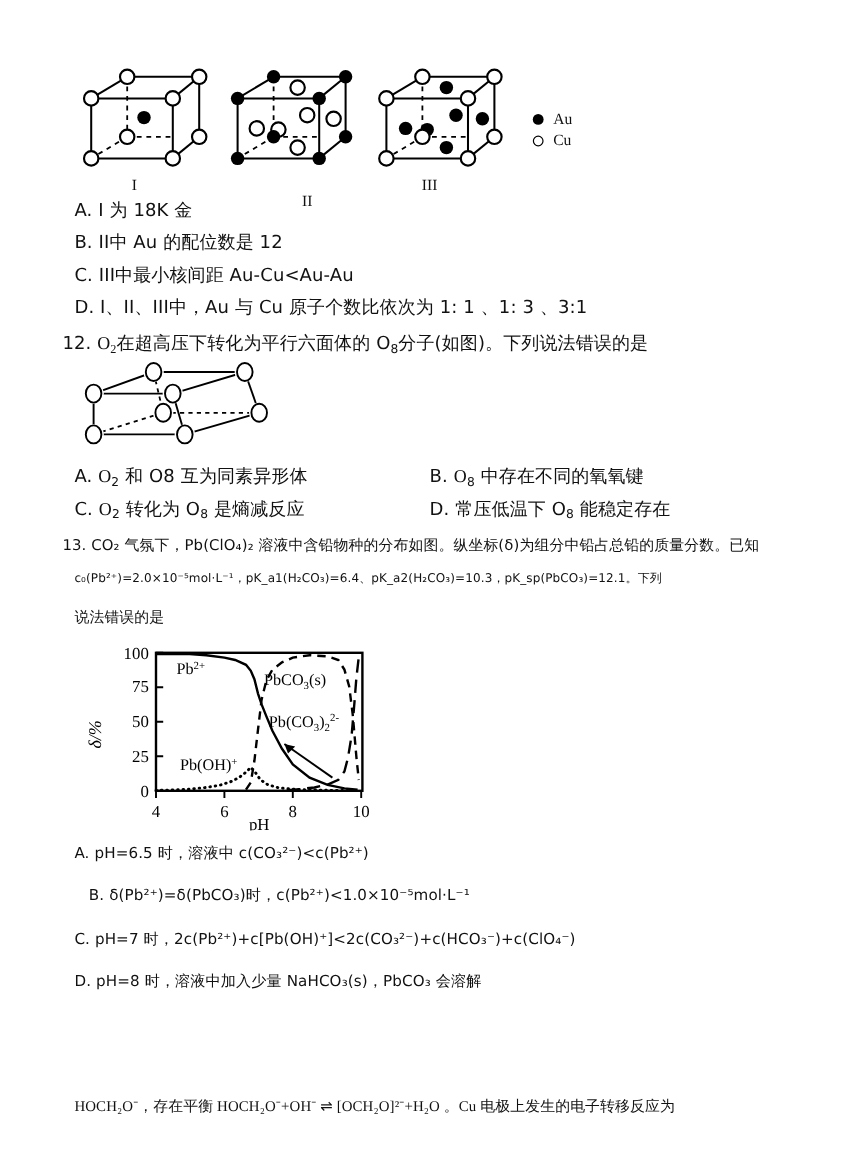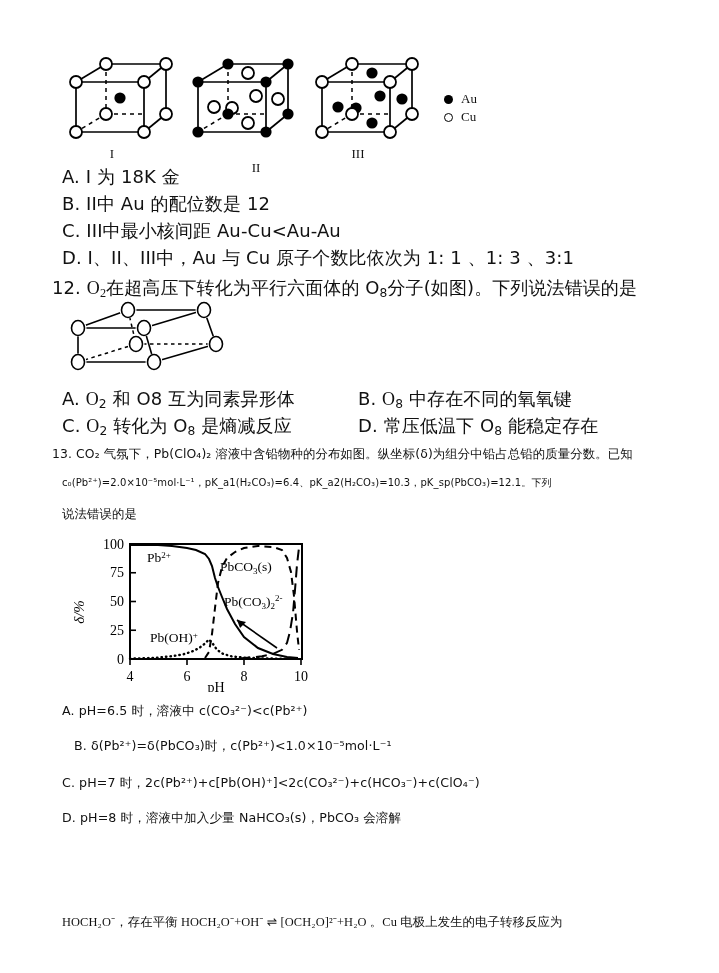--- a/index.html
+++ b/index.html
@@ -14,21 +14,21 @@
 
   
   .ln{
     position:absolute;
     font-size:13.2px;
     line-height:1.25;
     white-space:nowrap;
     letter-spacing:.1px;
   }
   sub{font-size:.68em;vertical-align:-0.28em;}
-  .cjk{font-family:"DejaVu Sans","Liberation Sans",sans-serif;font-size:18px;}
+  .cjk{font-family:"DejaVu Sans","Liberation Sans",sans-serif;font-size:15px;}
 
   
   .cell{position:absolute;}
   .cell svg{display:block;}
   .cellcap{
     position:absolute;font-size:13px;font-family:"Liberation Serif",serif;
     text-align:center;
   }
 
   .legend{position:absolute;}

